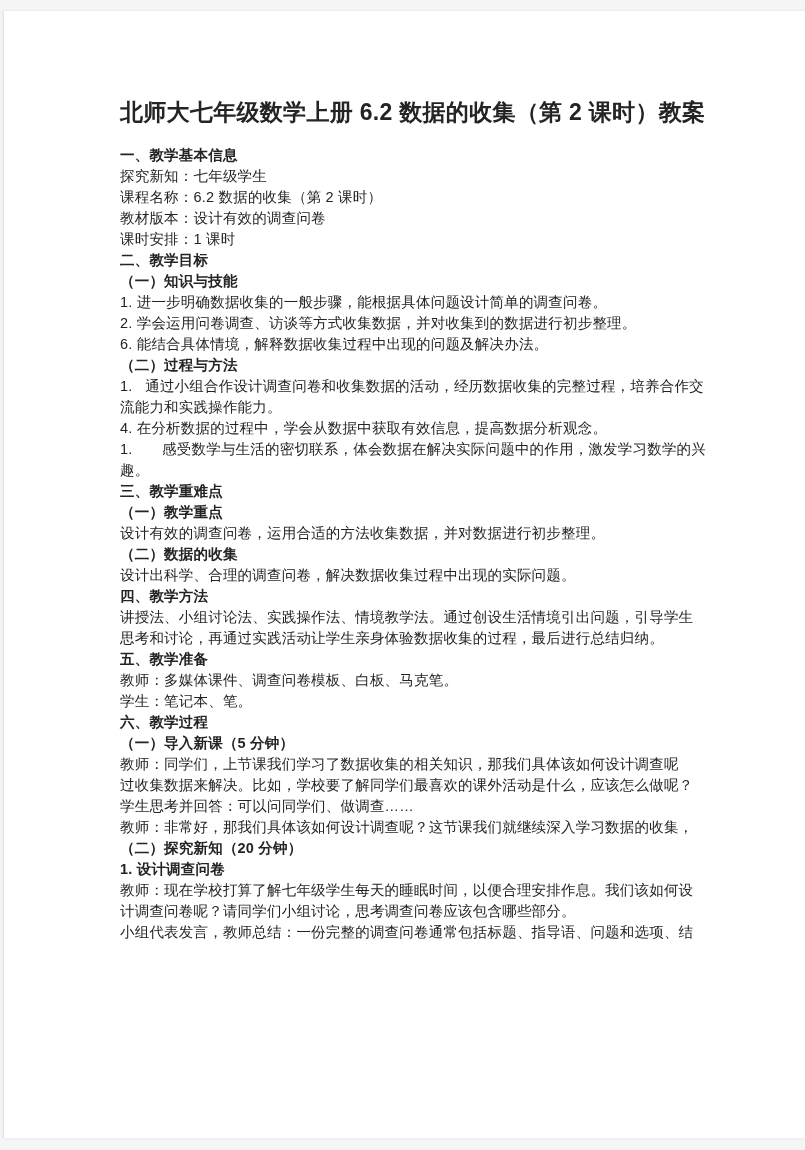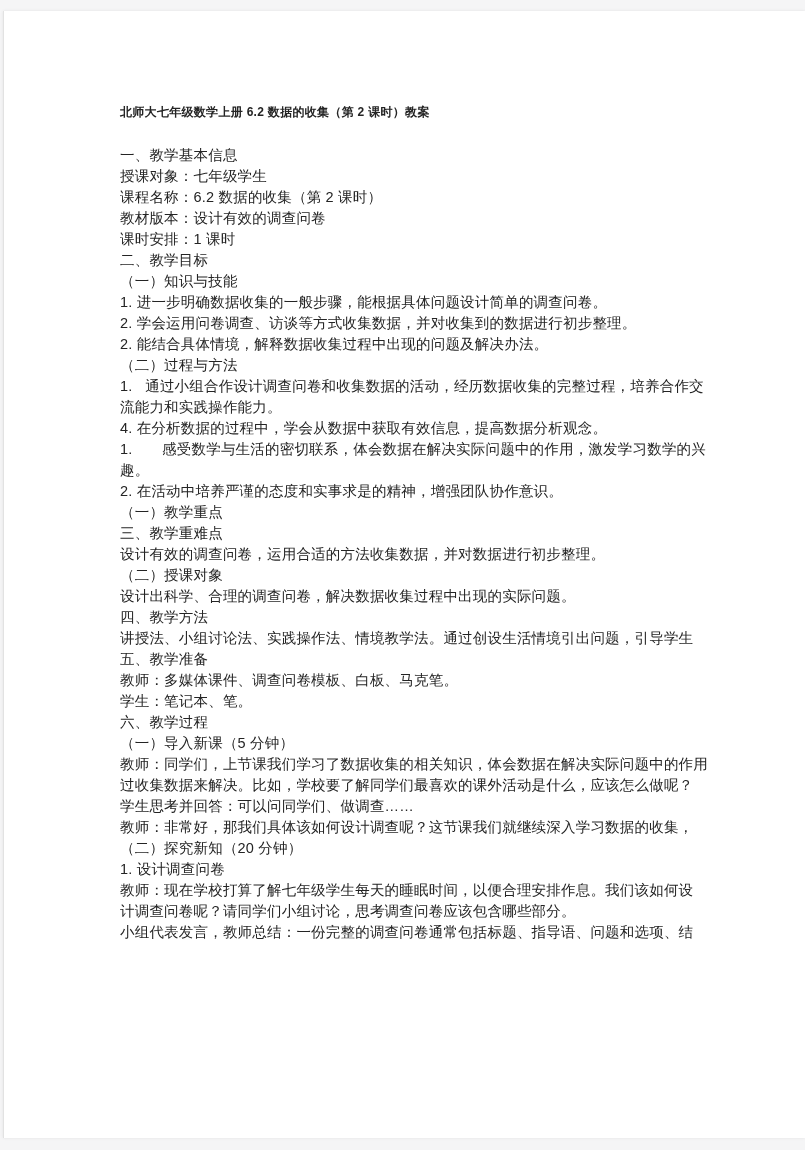--- a/index.html
+++ b/index.html
@@ -25,77 +25,77 @@
     background: var(--paper);
     border-left: 1px solid var(--paper-edge);
     box-shadow: 0 0 3px rgba(0,0,0,0.08);
     overflow: hidden;
   }
   .content {
     padding: 88px 112px 0 116px; 
     color: var(--text);
   }
   .doc-title {
-    font-size: 12px;
+    font-size: 23px;
     font-weight: 700;
     line-height: 26px;
     white-space: nowrap;
     letter-spacing: 0.3px;
     margin-bottom: 20px;
     color: var(--text);
   }
   .doc-body { }
   .line {
     font-size: 14.5px;
     line-height: 21px;
     height: 21px;
     white-space: pre;        
     letter-spacing: 0.2px;
     overflow: visible;
     color: var(--text);
   }
-  .line.bold { font-weight: 400; }
+  .line.bold { font-weight: 700; }
 </style>
 </head>
 <body>
 
 <div class="paper">
   <div class="content">
     <div class="doc-title">北师大七年级数学上册 6.2 数据的收集（第 2 课时）教案</div>
     <div class="doc-body">
         <div class="line bold">一、教学基本信息</div>
-        <div class="line">授课对象：七年级学生</div>
+        <div class="line">探究新知：七年级学生</div>
         <div class="line">课程名称：6.2 数据的收集（第 2 课时）</div>
         <div class="line">教材版本：设计有效的调查问卷</div>
         <div class="line">课时安排：1 课时</div>
         <div class="line bold">二、教学目标</div>
         <div class="line bold">（一）知识与技能</div>
         <div class="line">1. 进一步明确数据收集的一般步骤，能根据具体问题设计简单的调查问卷。</div>
         <div class="line">2. 学会运用问卷调查、访谈等方式收集数据，并对收集到的数据进行初步整理。</div>
-        <div class="line">2. 能结合具体情境，解释数据收集过程中出现的问题及解决办法。</div>
+        <div class="line">6. 能结合具体情境，解释数据收集过程中出现的问题及解决办法。</div>
         <div class="line bold">（二）过程与方法</div>
         <div class="line">1.   通过小组合作设计调查问卷和收集数据的活动，经历数据收集的完整过程，培养合作交</div>
         <div class="line">流能力和实践操作能力。</div>
         <div class="line">4. 在分析数据的过程中，学会从数据中获取有效信息，提高数据分析观念。</div>
         <div class="line">1.       感受数学与生活的密切联系，体会数据在解决实际问题中的作用，激发学习数学的兴</div>
         <div class="line">趣。</div>
-        <div class="line">2. 在活动中培养严谨的态度和实事求是的精神，增强团队协作意识。</div>
+        <div class="line bold">三、教学重难点</div>
         <div class="line bold">（一）教学重点</div>
-        <div class="line bold">三、教学重难点</div>
         <div class="line">设计有效的调查问卷，运用合适的方法收集数据，并对数据进行初步整理。</div>
-        <div class="line bold">（二）授课对象</div>
+        <div class="line bold">（二）数据的收集</div>
         <div class="line">设计出科学、合理的调查问卷，解决数据收集过程中出现的实际问题。</div>
         <div class="line bold">四、教学方法</div>
         <div class="line">讲授法、小组讨论法、实践操作法、情境教学法。通过创设生活情境引出问题，引导学生</div>
+        <div class="line">思考和讨论，再通过实践活动让学生亲身体验数据收集的过程，最后进行总结归纳。</div>
         <div class="line bold">五、教学准备</div>
         <div class="line">教师：多媒体课件、调查问卷模板、白板、马克笔。</div>
         <div class="line">学生：笔记本、笔。</div>
         <div class="line bold">六、教学过程</div>
         <div class="line bold">（一）导入新课（5 分钟）</div>
-        <div class="line">教师：同学们，上节课我们学习了数据收集的相关知识，体会数据在解决实际问题中的作用</div>
+        <div class="line">教师：同学们，上节课我们学习了数据收集的相关知识，那我们具体该如何设计调查呢</div>
         <div class="line">过收集数据来解决。比如，学校要了解同学们最喜欢的课外活动是什么，应该怎么做呢？</div>
         <div class="line">学生思考并回答：可以问同学们、做调查……</div>
         <div class="line">教师：非常好，那我们具体该如何设计调查呢？这节课我们就继续深入学习数据的收集，</div>
         <div class="line bold">（二）探究新知（20 分钟）</div>
         <div class="line bold">1. 设计调查问卷</div>
         <div class="line">教师：现在学校打算了解七年级学生每天的睡眠时间，以便合理安排作息。我们该如何设</div>
         <div class="line">计调查问卷呢？请同学们小组讨论，思考调查问卷应该包含哪些部分。</div>
         <div class="line">小组代表发言，教师总结：一份完整的调查问卷通常包括标题、指导语、问题和选项、结</div>
       </div>
   </div>

